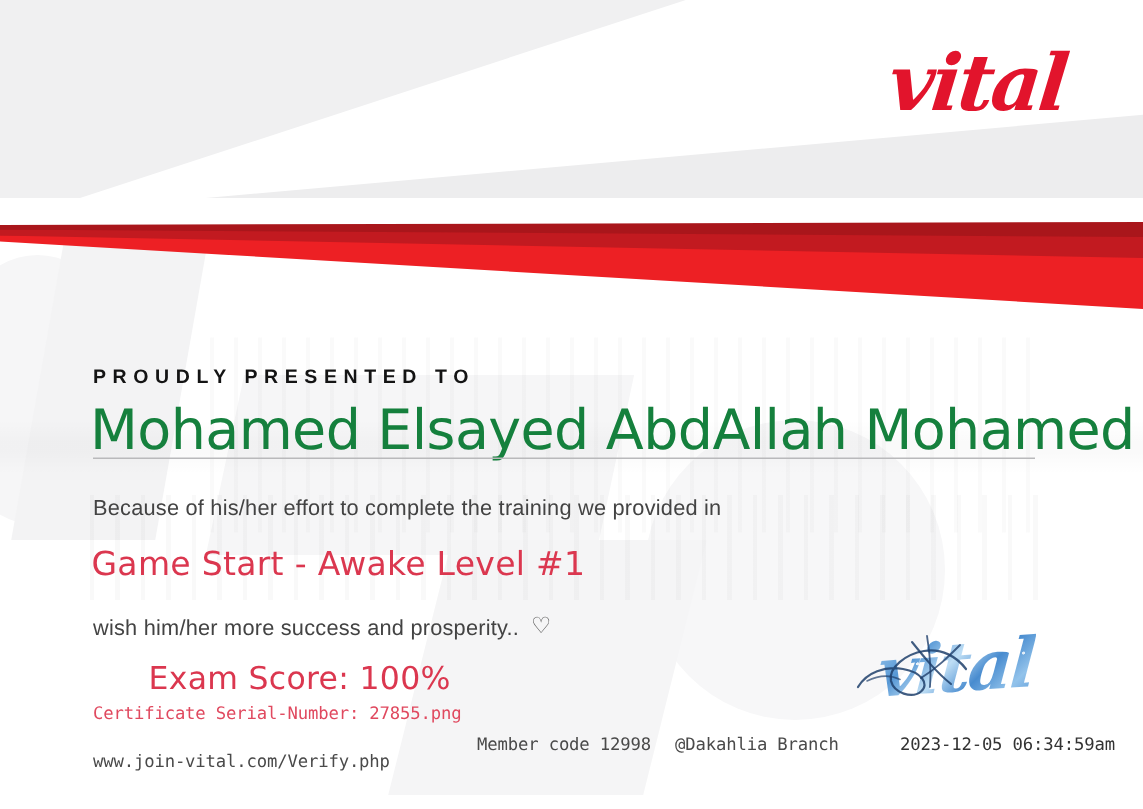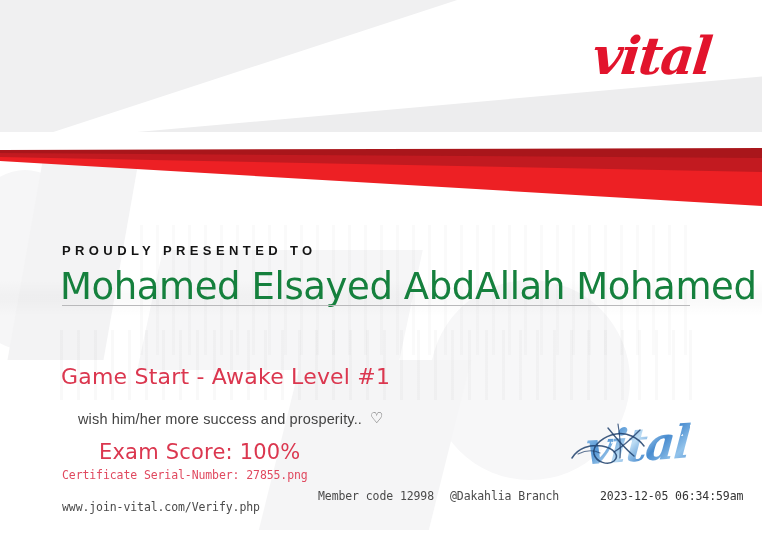--- a/index.html
+++ b/index.html
@@ -227,21 +227,20 @@
   .wish-line {
     position: absolute;
     left: 62px; top: 411px;
     font-size: 14.5px;
     color: #434343;
     letter-spacing: 0.15px;
     white-space: nowrap;
     display: flex;
     align-items: flex-start;
     gap: 8px;
-    margin-left: 16px;
   }
   .heart-icon {
     display: inline-block;
     font-size: 15px;
     color: #5a5a5a;
     line-height: 1;
     position: relative;
     top: -1px;
   }
   .exam-score {
@@ -379,20 +378,21 @@
   </div>
 
   <div class="body-content">
 
     <div class="presented-to">PROUDLY PRESENTED TO</div>
 
     <div class="recipient-name">Mohamed Elsayed AbdAllah Mohamed</div>
 
     <div class="name-rule"></div>
 
+    <div class="reason-line">Because of his/her effort to complete the training we provided in</div>
 
     <div class="course-name">Game Start - Awake Level #1</div>
 
     <div class="wish-line">
       <span>wish him/her more success and prosperity..</span>
       <span class="heart-icon">♡</span>
     </div>
 
     <div class="exam-score">Exam Score: 100%</div>
 

